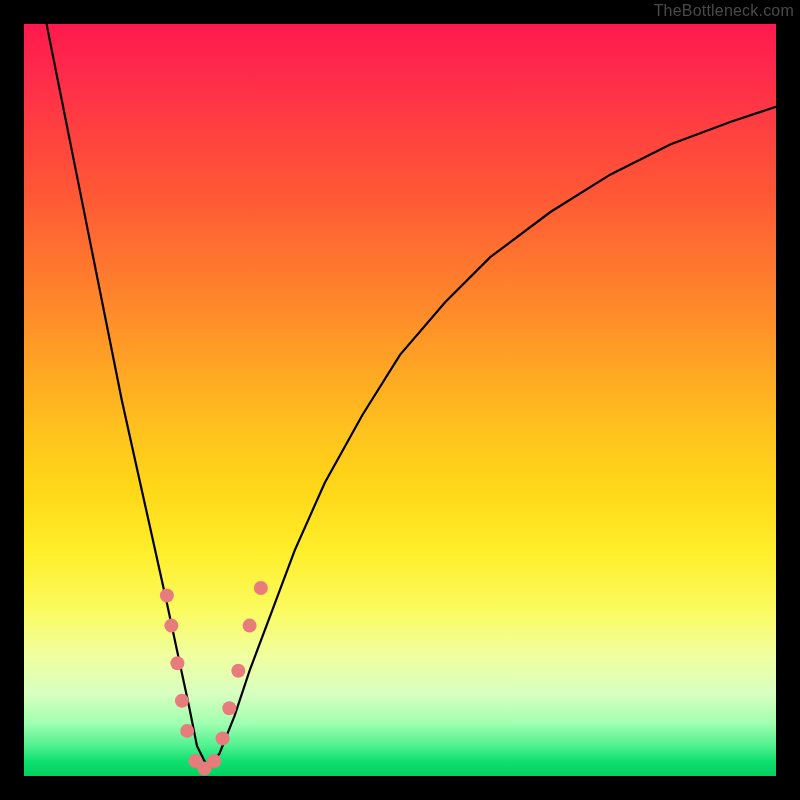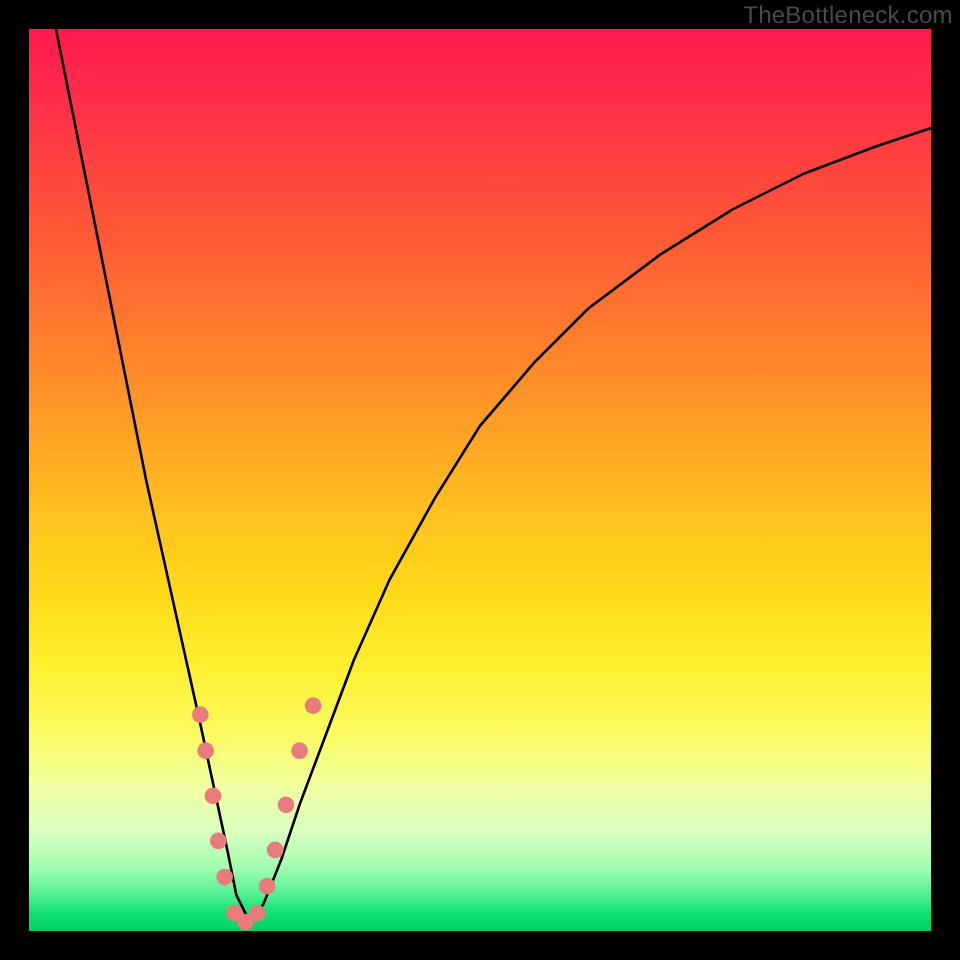--- a/index.html
+++ b/index.html
@@ -54,21 +54,21 @@
     position: absolute;
     inset: 0;
     width: 100%;
     height: 100%;
   }
   .watermark {
     position: absolute;
     top: 2px;
     right: 6px;
     color: #4a4a4a;
-    font-size: 20px;
+    font-size: 16px;
     letter-spacing: 0.2px;
     font-weight: 500;
     user-select: none;
   }
 </style>
 </head>
 <body>
 
 <div class="frame">
   <div class="plot">

